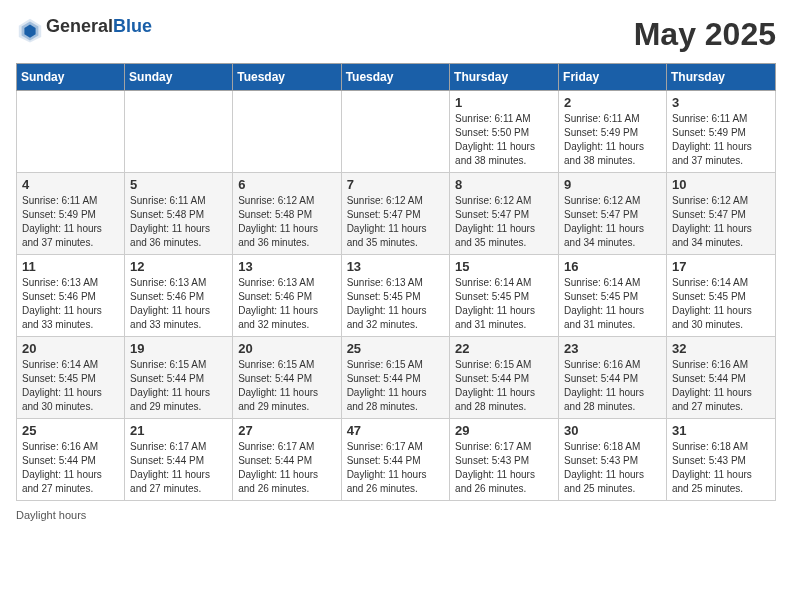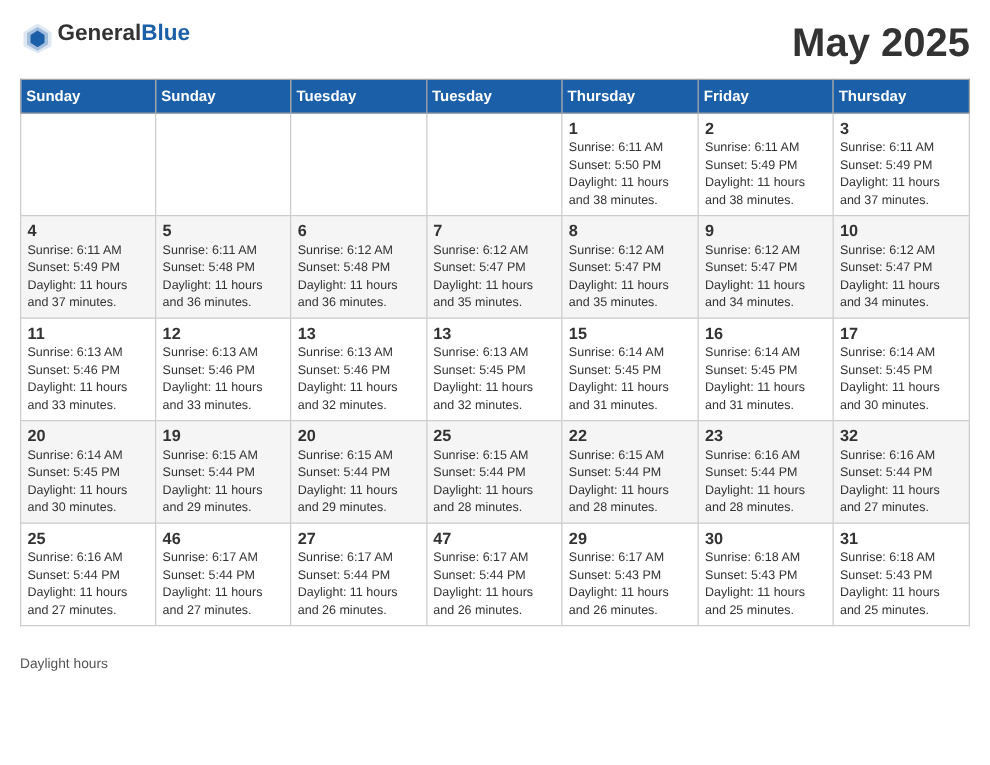--- a/index.html
+++ b/index.html
@@ -81,21 +81,21 @@
     }
     .day-info {
       color: #333;
       font-size: 10px;
       line-height: 1.4;
     }
     .empty-cell {
       background: #fff !important;
     }
     .footer-note {
-      margin-top: 24px;
+      margin-top: 8px;
       font-size: 11px;
       color: #555;
       text-align: left;
     }
   </style>
 </head>
 <body>
 
 <div class="header">
   <div class="logo">
@@ -283,21 +283,21 @@
         </td>
       </tr>
       <tr>
         <td>
           <span class="day-num">25</span>
           <div class="day-info" style="white-space: pre-line;">Sunrise: 6:16 AM
 Sunset: 5:44 PM
 Daylight: 11 hours and 27 minutes.</div>
         </td>
         <td>
-          <span class="day-num">46</span>
+          <span class="day-num">21</span>
           <div class="day-info" style="white-space: pre-line;">Sunrise: 6:17 AM
 Sunset: 5:44 PM
 Daylight: 11 hours and 27 minutes.</div>
         </td>
         <td>
           <span class="day-num">27</span>
           <div class="day-info" style="white-space: pre-line;">Sunrise: 6:17 AM
 Sunset: 5:44 PM
 Daylight: 11 hours and 26 minutes.</div>
         </td>

